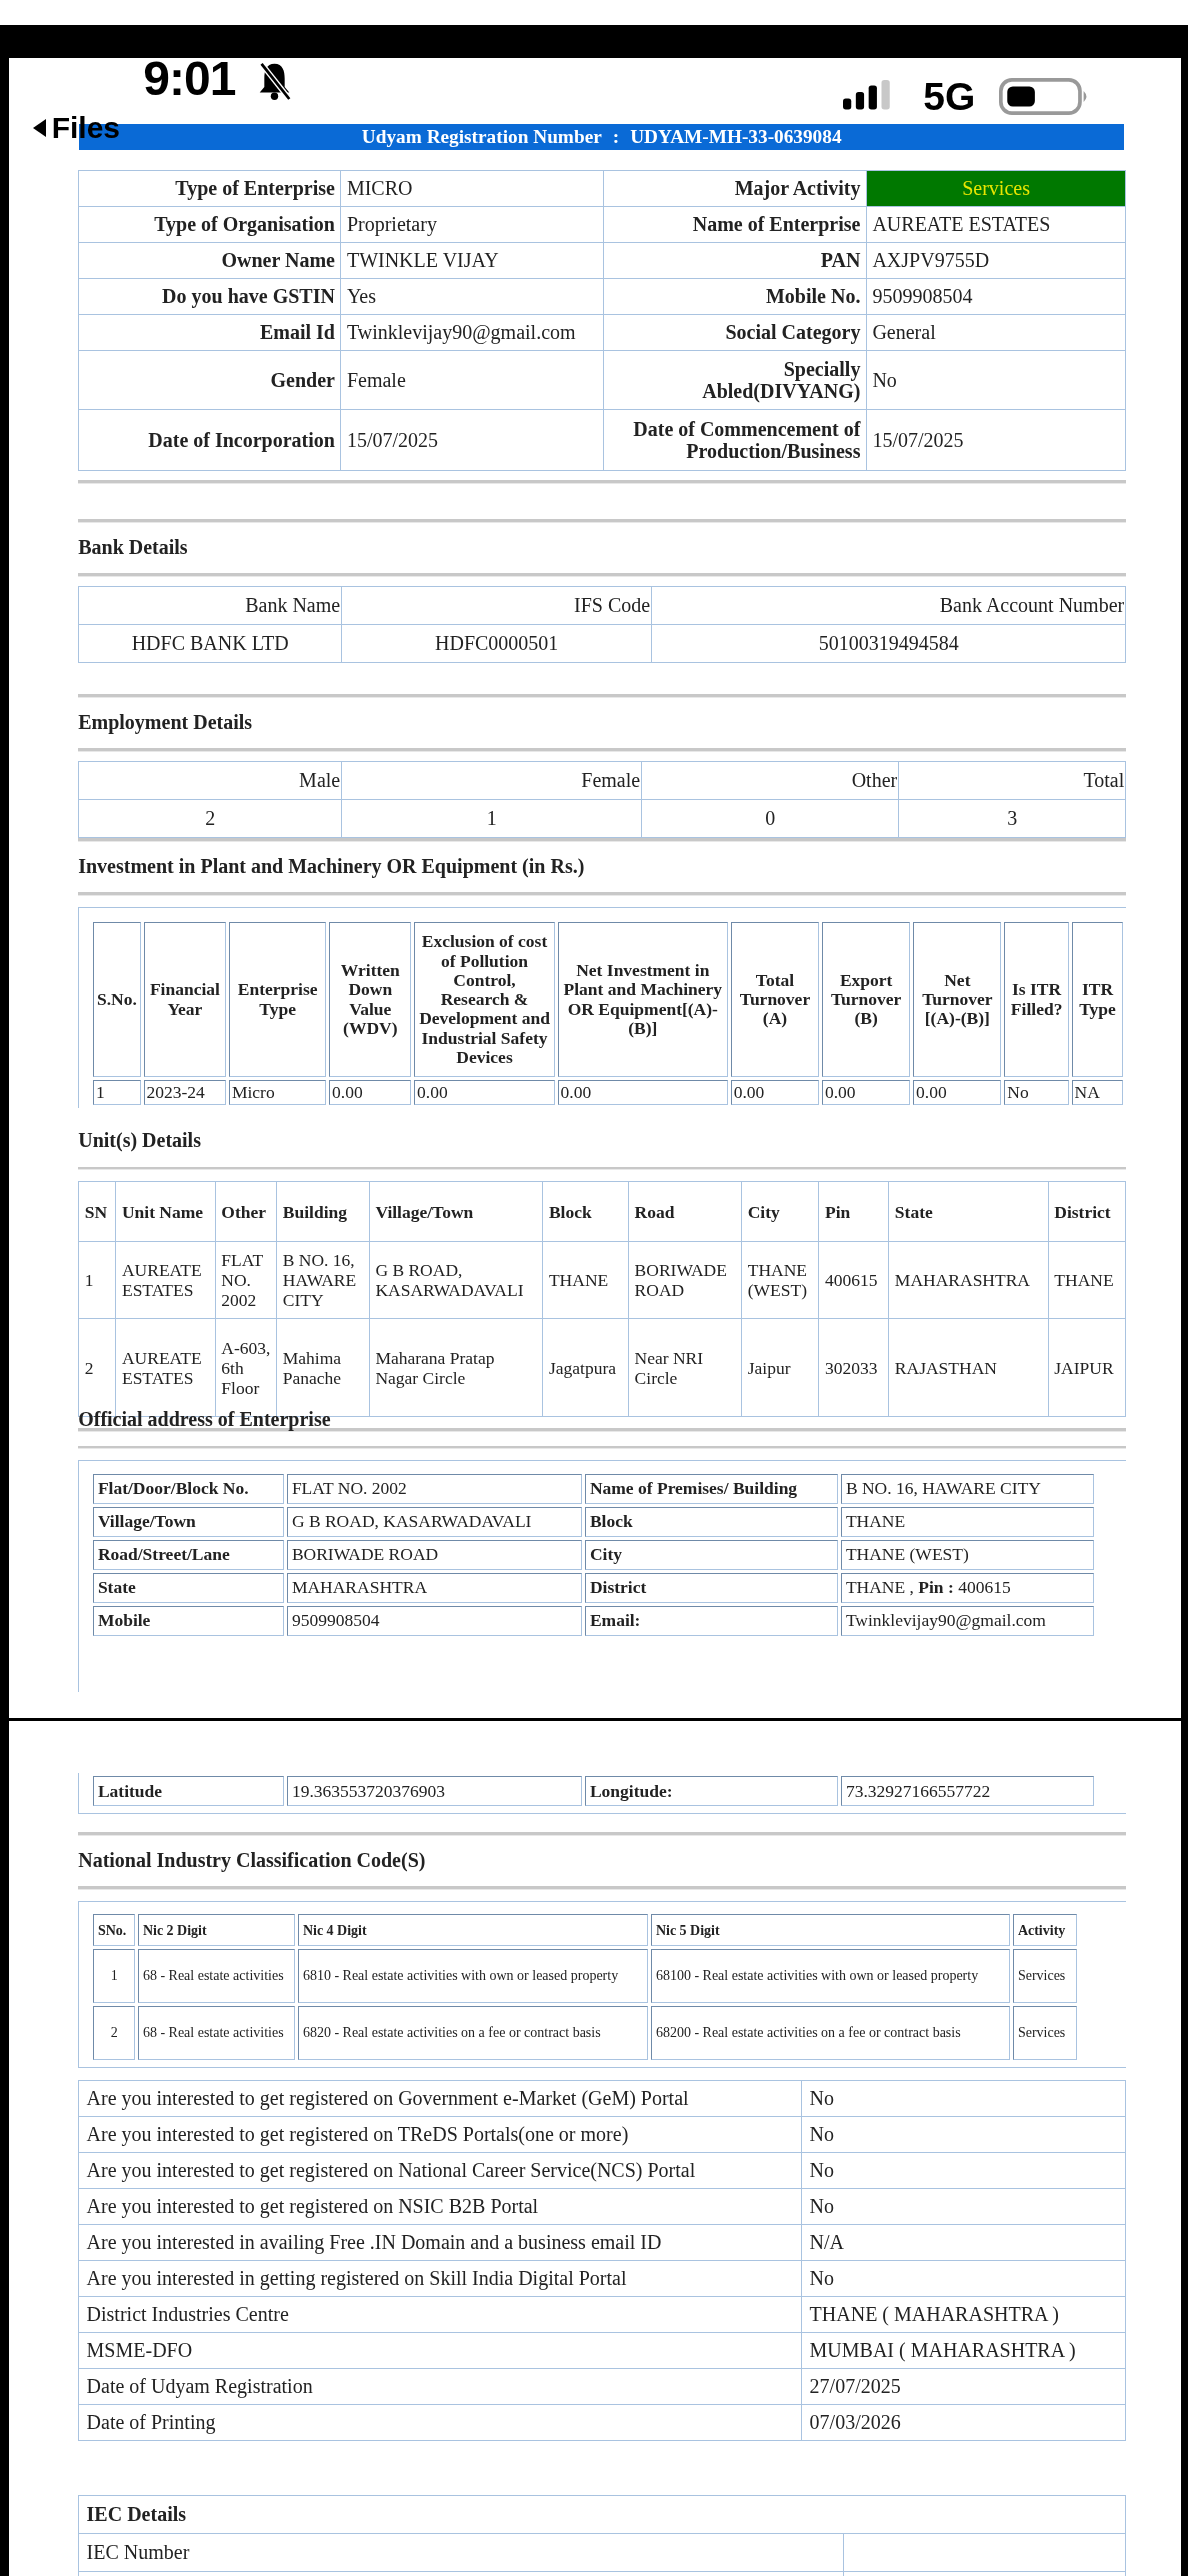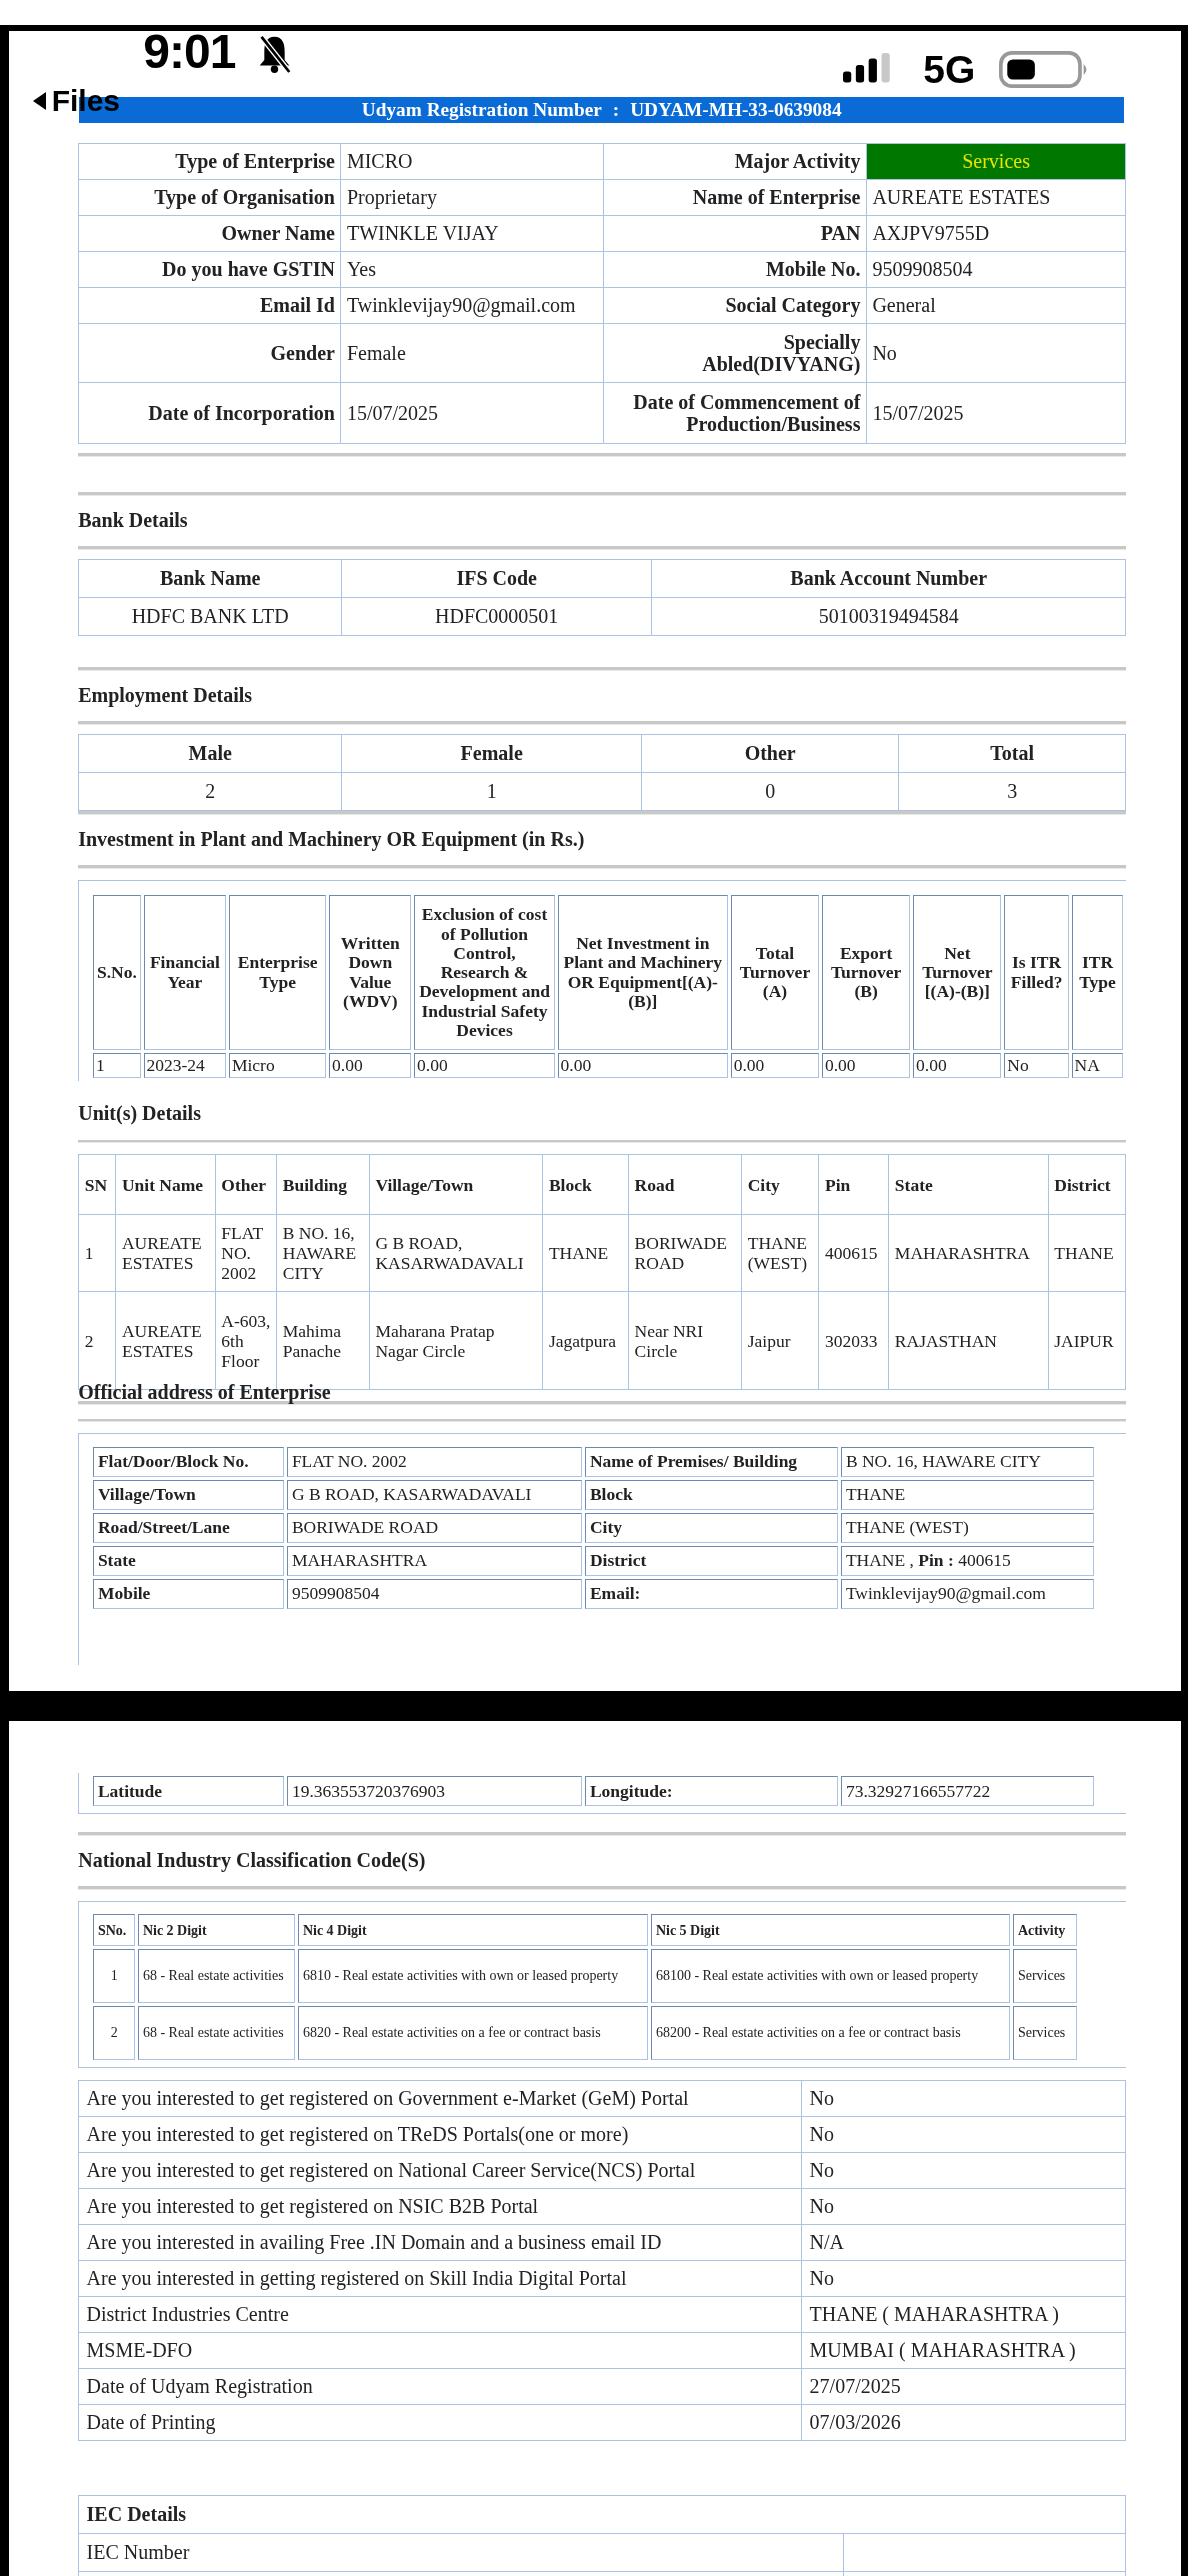--- a/index.html
+++ b/index.html
@@ -3,21 +3,21 @@
 <meta charset="utf-8">
 <style>
   html, body { margin: 0; padding: 0; }
   body {
     width: 1188px; height: 2576px; position: relative; overflow: hidden;
     background: #000; font-family: "Liberation Serif", serif; color: #222;
   }
   .page {
     position: absolute; left: 9.2px; width: 1172px; background: #fff; overflow: hidden;
   }
-  #page1 { top: 31px; height: 1660px; }
+  #page1 { top: 58px; height: 1660px; }
   #page2 { top: 1721px; height: 855px; }
   .topband { position: absolute; left: 0; top: 0; width: 1188px; height: 25px; background: #fff; }
 
   
   .status-time { position: absolute; left: 134px; top: -7.4px; font-family: "Liberation Sans", sans-serif; font-weight: bold; font-size: 48px; color: #000; letter-spacing: -0.9px; }
   .bell { position: absolute; left: 247px; top: 1.8px; width: 37px; height: 41px; }
   .signal { position: absolute; left: 834px; top: 22px; width: 55px; height: 29.5px; }
   .net { position: absolute; left: 914px; top: 16.6px; font-family: "Liberation Sans", sans-serif; font-weight: bold; font-size: 39px; color: #000; }
   .battery { position: absolute; left: 990px; top: 20px; width: 92px; height: 37px; }
   .back-link { position: absolute; left: 24px; top: 53px; font-family: "Liberation Sans", sans-serif; font-weight: bold; font-size: 30px; color: #000; z-index: 3; display:flex; align-items:center; gap: 5.5px;}
@@ -36,21 +36,21 @@
   .section-title { font-weight: bold; font-size: 20px; color: #222; }
 
   table { border-collapse: collapse; }
   .bt td, .bt th { border: 1.8px solid #a9c3e0; font-size: 20px; }
   .main-tbl { width: 1048px; }
   .main-tbl td { height: 35px; padding: 0 5.5px; }
   .main-tbl td.k { font-weight: bold; text-align: right; }
   .main-tbl td.services { background: #007800; color: #e8e600; text-align: center; }
 
   .center-tbl td, .center-tbl th { text-align: center; height: 35px; }
-  .center-tbl th { font-weight: bold; }
+  .center-tbl th { font-weight: normal; text-align: right; }
 
   .inv-wrap { border-top: 1.8px solid #a9c3e0; border-left: 1.8px solid #a9c3e0; padding: 11px 0 0 11px; }
   .inv-tbl { border-collapse: separate; border-spacing: 3.7px; }
   .inv-tbl th, .inv-tbl td { border: 1.8px solid; border-color: #6f8aa8 #a9c3e0 #a9c3e0 #6f8aa8; font-size: 17.5px; padding: 0.9px 1.8px; }
   .inv-tbl th { font-weight: bold; text-align: center; line-height: 19.3px; }
   .inv-tbl td { text-align: left; }
 
   .unit-tbl th, .unit-tbl td { font-size: 17.5px; padding: 1.8px 5.5px; text-align: left; vertical-align: middle; line-height: 20px; font-family: Liberation Serif, serif; }
   .unit-tbl th { font-weight: bold; height: 55px; }
 

